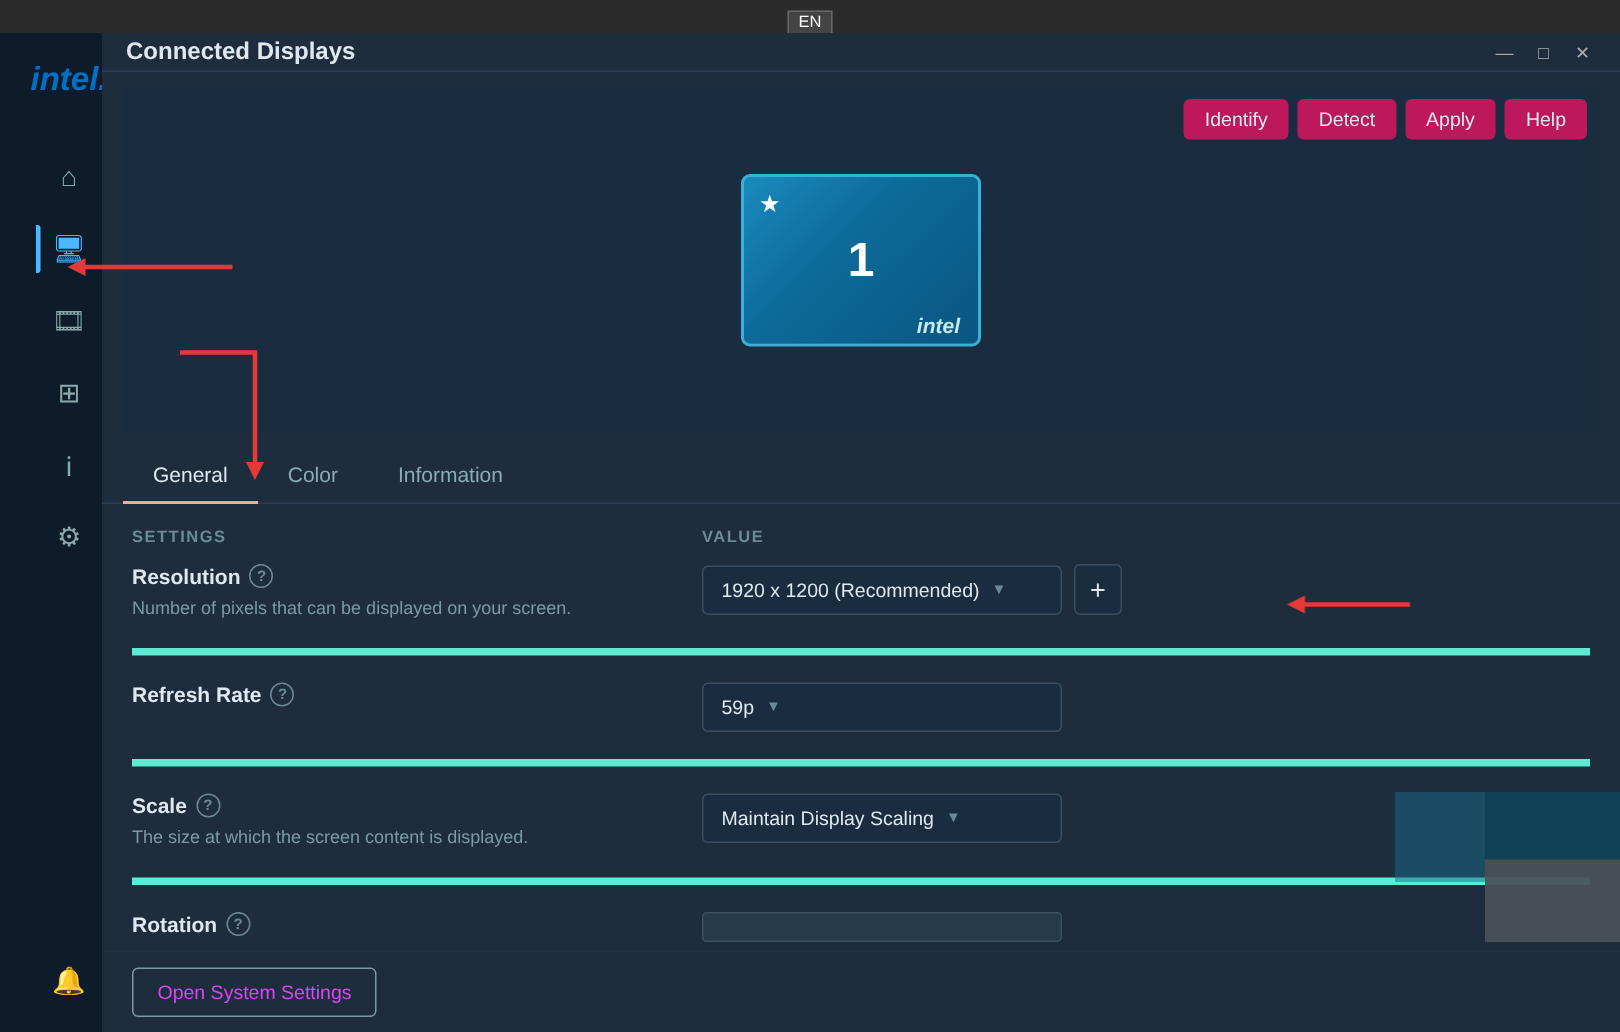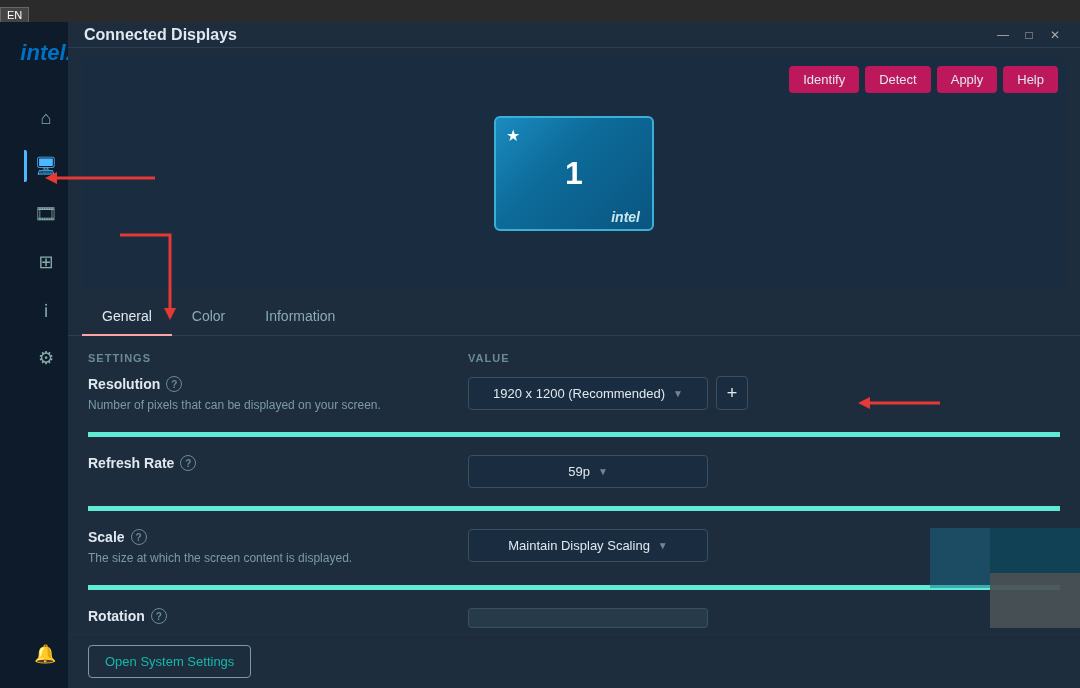--- a/index.html
+++ b/index.html
@@ -13,21 +13,21 @@
     }
 
     
     .taskbar-top {
       position: absolute;
       top: 0; left: 0; right: 0;
       height: 30px;
       background: #2b2b2b;
       display: flex;
       align-items: center;
-      justify-content: flex-start;
+      justify-content: center;
     }
     .lang-badge {
       background: #444;
       color: #fff;
       font-size: 11px;
       padding: 1px 6px;
       border: 1px solid #666;
     }
 
     
@@ -272,21 +272,21 @@
     .dropdown {
       background: #1a2d40;
       border: 1px solid #3a5060;
       border-radius: 4px;
       color: #e0e8f0;
       padding: 8px 12px;
       font-size: 13px;
       width: 240px;
       display: flex;
       align-items: center;
-      justify-content: center;
+      justify-content: flex-start;
       cursor: pointer;
     }
     .dropdown-arrow {
       color: #6a8a9a;
       font-size: 10px;
       margin-left: 8px;
     }
     .add-btn {
       width: 32px; height: 34px;
       background: #1a2d40;
@@ -304,21 +304,21 @@
     .bottom-bar {
       padding: 10px 20px;
       display: flex;
       align-items: center;
       border-top: 1px solid #223040;
     }
     .open-sys-btn {
       background: transparent;
       border: 1px solid #7a9aaa;
       border-radius: 4px;
-      color: #14b8a6;
+      color: #d946ef;
       padding: 8px 16px;
       font-size: 13px;
       cursor: pointer;
       text-align: center;
     }
 
     
     .arrow-left {
       position: absolute;
       top: 162px; left: 48px;

